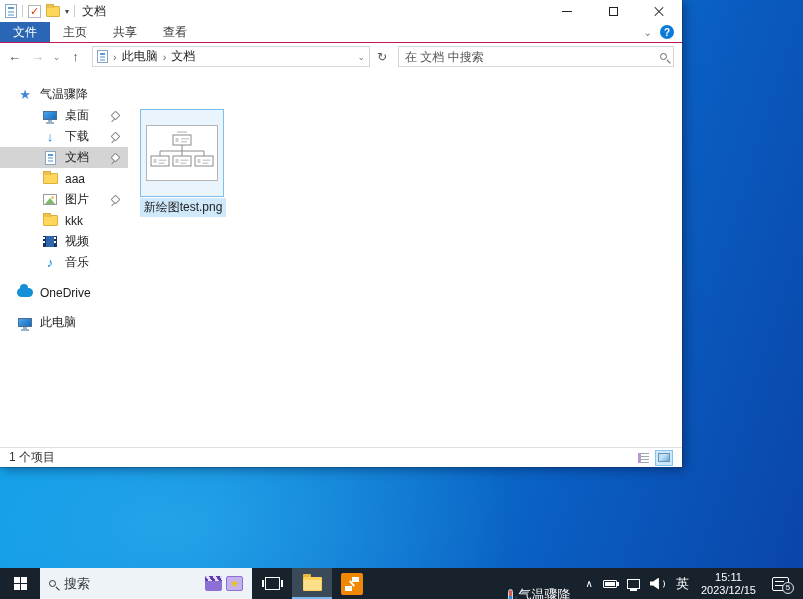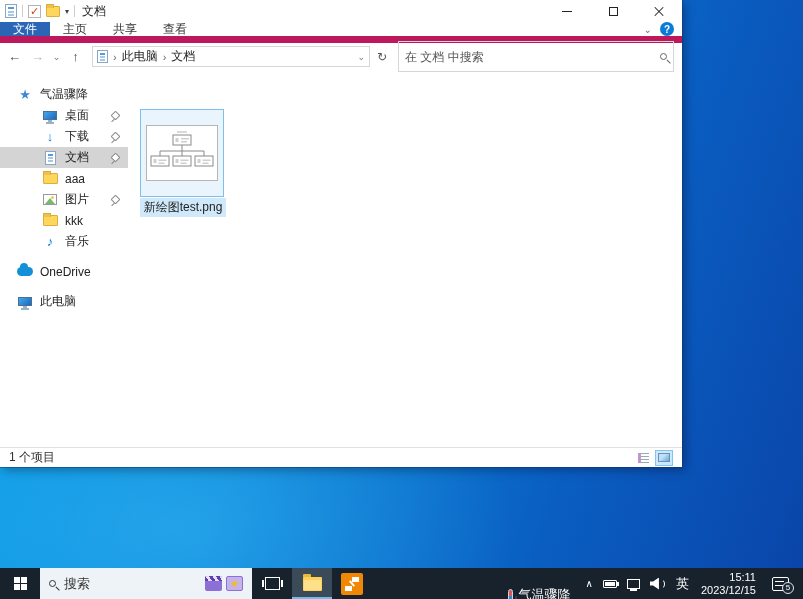--- a/index.html
+++ b/index.html
@@ -39,40 +39,40 @@
   .qat-drop { font-size:8px; color:#444; cursor:pointer; }
   .title-text { margin-left:2px; color:#1a1a1a; }
   .caption { margin-left:auto; display:flex; height:22px; }
   .cap { width:46px; height:22px; display:flex; align-items:center; justify-content:center; position:relative; cursor:pointer; }
   .min-glyph { width:10px; height:1px; background:#222; display:block; }
   .max-glyph { width:9px; height:9px; border:1px solid #222; display:block; }
   .x1,.x2 { position:absolute; width:12px; height:1px; background:#222; }
   .x1 { transform:rotate(45deg);} .x2{ transform:rotate(-45deg);}
 
   
-  .tabs-row { height:21px; display:flex; align-items:stretch; flex:none; border-bottom:7px solid #be185d; }
+  .tabs-row { height:21px; display:flex; align-items:stretch; flex:none; border-bottom:1px solid #be185d; }
   .tab { padding:0 13px; display:flex; align-items:center; color:#333; cursor:pointer; }
   .tab.active { background:#2a66b5; color:#fff; }
   .ribbon-right { margin-left:auto; display:flex; align-items:center; gap:8px; padding-right:8px; }
   .rib-collapse { color:#777; font-size:10px; cursor:pointer; }
   .help-circle { width:14px; height:14px; border-radius:50%; background:#0c7bd8; color:#fff; font-size:10px; font-weight:bold; display:flex; align-items:center; justify-content:center; cursor:pointer; }
 
   
   .address-row { height:27px; display:flex; align-items:center; padding:0 8px 0 4px; flex:none; gap:2px; }
   .nav-btn { width:21px; text-align:center; color:#444; font-size:13px; cursor:pointer; }
   .nav-btn.disabled { color:#b8b8b8; }
   .nav-btn.small { width:13px; font-size:9px; color:#777; }
   .addr-box { width:278px; height:21px; border:1px solid #d6d6d6; display:flex; align-items:center; padding:0 4px; gap:5px; margin-left:4px; }
   .addr-ico { width:11px; height:13px; background:#fff; border:1px solid #8aa6c4; position:relative; flex:none; }
   .addr-ico::after{ content:""; position:absolute; left:2px; top:2px; width:5px; height:2px; background:#5b9bd5; box-shadow:0 3px 0 #a7c7e7, 0 6px 0 #a7c7e7; }
   .crumb { color:#222; cursor:pointer; white-space:nowrap; }
   .crumb-sep { color:#666; font-size:11px; }
   .addr-drop { margin-left:auto; color:#777; font-size:9px; cursor:pointer; }
   .refresh-btn { width:20px; text-align:center; color:#555; font-size:12px; cursor:pointer; }
-  .search-box { flex:1; height:31px; border:1px solid #d6d6d6; margin-left:4px; display:flex; align-items:center; padding:0 6px; gap:4px; }
+  .search-box { flex:1; height:21px; border:1px solid #d6d6d6; margin-left:4px; display:flex; align-items:center; padding:0 6px; gap:4px; }
   .search-box input { flex:1; border:none; outline:none; font:12px "Liberation Sans","DejaVu Sans",sans-serif; color:#333; background:transparent; }
   .search-box input::placeholder { color:#555; opacity:1; }
   .mag { width:7px; height:7px; border:1.4px solid #666; border-radius:50%; position:relative; flex:none; }
   .mag::after{ content:""; position:absolute; width:5px; height:1.4px; background:#666; transform:rotate(45deg); left:5px; top:7px; }
 
   
   .win-body { flex:1; display:flex; min-height:0; }
   .sidebar { width:128px; flex:none; padding-top:14px; position:relative; }
   .side-item { height:21px; display:flex; align-items:center; padding-left:42px; gap:7px; cursor:pointer; position:relative; }
   .side-item.root { padding-left:17px; }
@@ -154,21 +154,21 @@
   .chev-up { font-size:10px; color:#fff; }
   .bat { width:14px; height:8px; border:1px solid #fff; border-radius:1px; position:relative; }
   .bat::before { content:""; position:absolute; right:-3px; top:1px; width:2px; height:4px; background:#fff; }
   .bat::after { content:""; position:absolute; left:1px; top:1px; width:10px; height:4px; background:#fff; }
   .eth { width:13px; height:10px; border:1px solid #fff; position:relative; }
   .eth::after { content:""; position:absolute; left:2px; bottom:-3px; width:7px; height:1.5px; background:#fff; }
   .vol { position:relative; width:15px; height:12px; }
   .vol-sp { position:absolute; left:0; top:0; width:9px; height:12px; background:#fff; clip-path:polygon(0 33%,35% 33%,100% 0,100% 100%,35% 67%,0 67%); }
   .vol-w { position:absolute; right:0; top:1px; width:9px; height:10px; border:1.5px solid transparent; border-right-color:#fff; border-radius:50%; }
   .lang { font-size:13px; padding:0 6px; }
-  .clock { text-align:right; line-height:13px; font-size:11px; padding:0 6px; cursor:pointer; }
+  .clock { text-align:center; line-height:13px; font-size:11px; padding:0 6px; cursor:pointer; }
   .notif { position:relative; width:17px; height:14px; border:1.5px solid #fff; border-radius:2px; margin:0 8px 0 10px; }
   .notif::before { content:""; position:absolute; left:2px; top:3px; width:9px; height:1.5px; background:#fff; box-shadow:0 4px 0 #fff; }
   .badge { position:absolute; right:-6px; bottom:-4px; width:12px; height:12px; border-radius:50%; background:#1c2836; border:1px solid #dfe6ec; color:#fff; font-size:8px; display:flex; align-items:center; justify-content:center; }
 </style>
 </head>
 <body>
 
 <div class="desktop">
   <span class="edge-chevron">›</span>
 </div>
@@ -264,20 +264,26 @@
             <span class="ico-pic"></span>
           </span>
         <span class="side-label">图片</span>
         <span class="pin"></span>
       </div>
       <div class="side-item">
         <span class="sico">
             <span class="ico-folder"></span>
           </span>
         <span class="side-label">kkk</span>
+      </div>
+      <div class="side-item">
+        <span class="sico">
+            <span class="ico-video"></span>
+          </span>
+        <span class="side-label">视频</span>
       </div>
       <div class="side-item">
         <span class="sico ico-music">♪</span>
         <span class="side-label">音乐</span>
       </div>
       <div class="side-item root gap">
         <span class="sico">
             <span class="ico-cloud"></span>
           </span>
         <span class="side-label">OneDrive</span>

